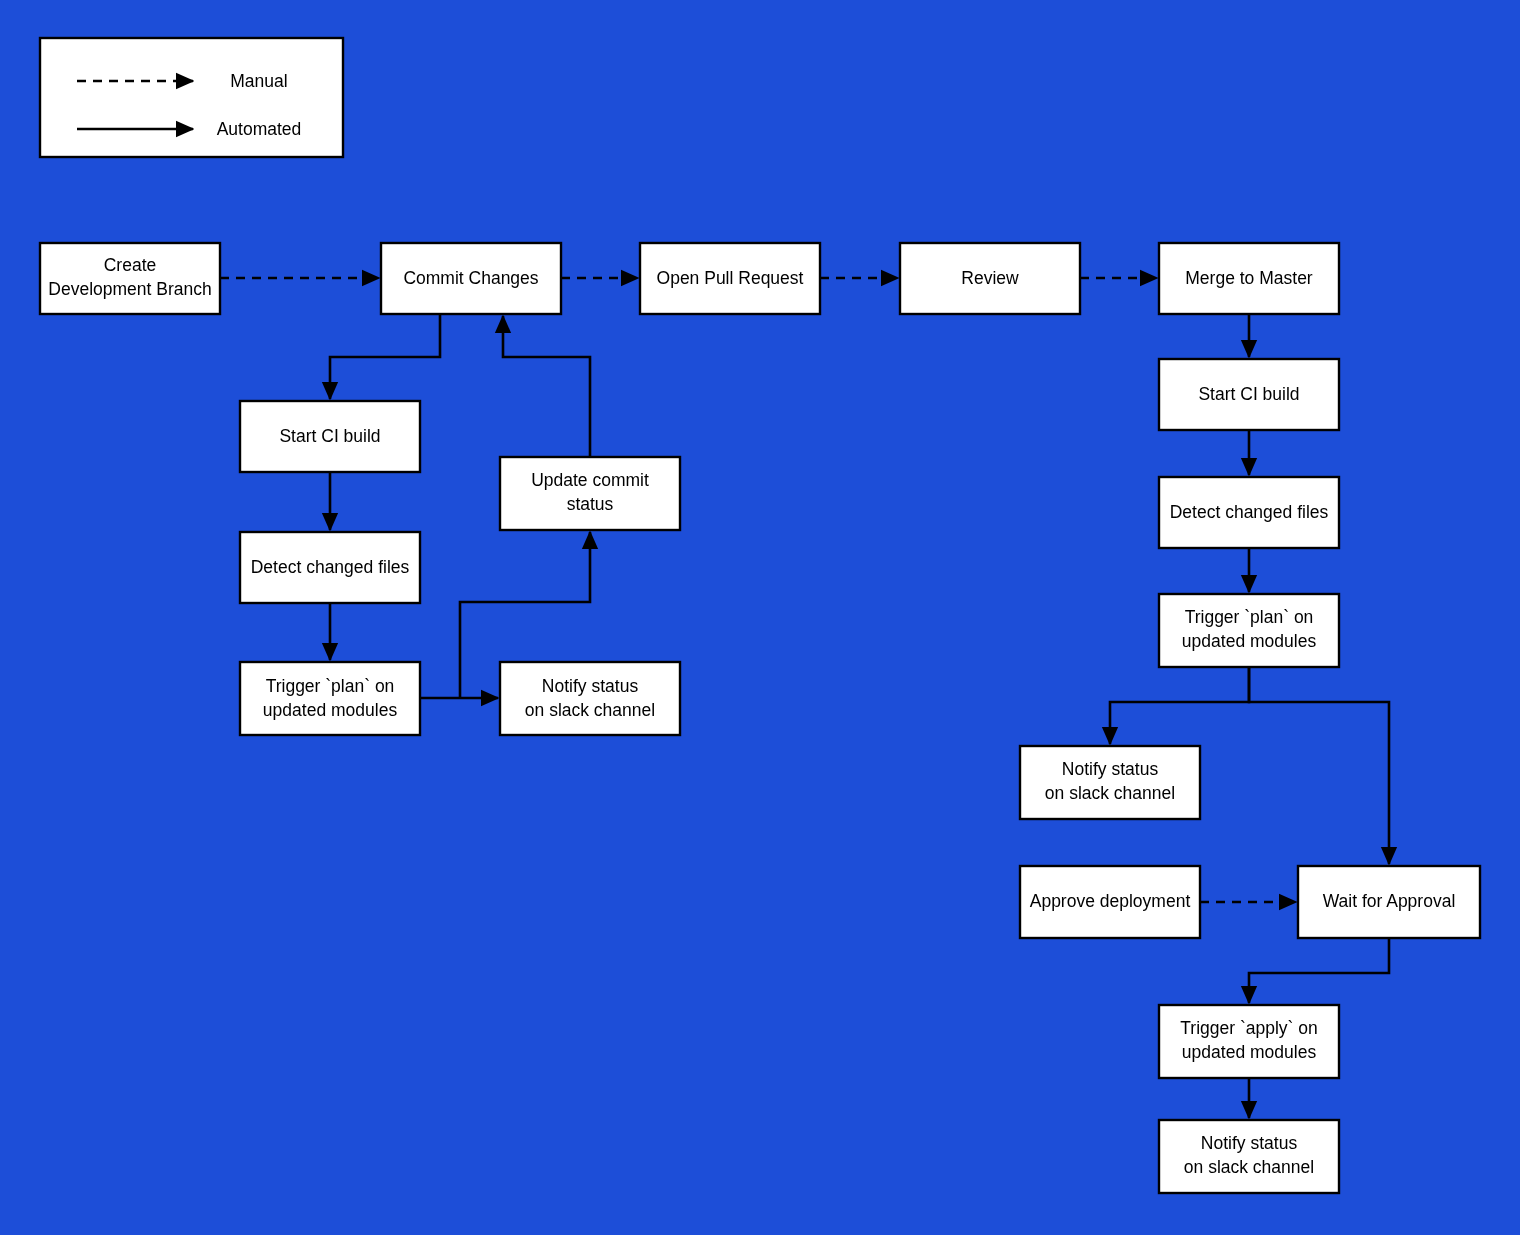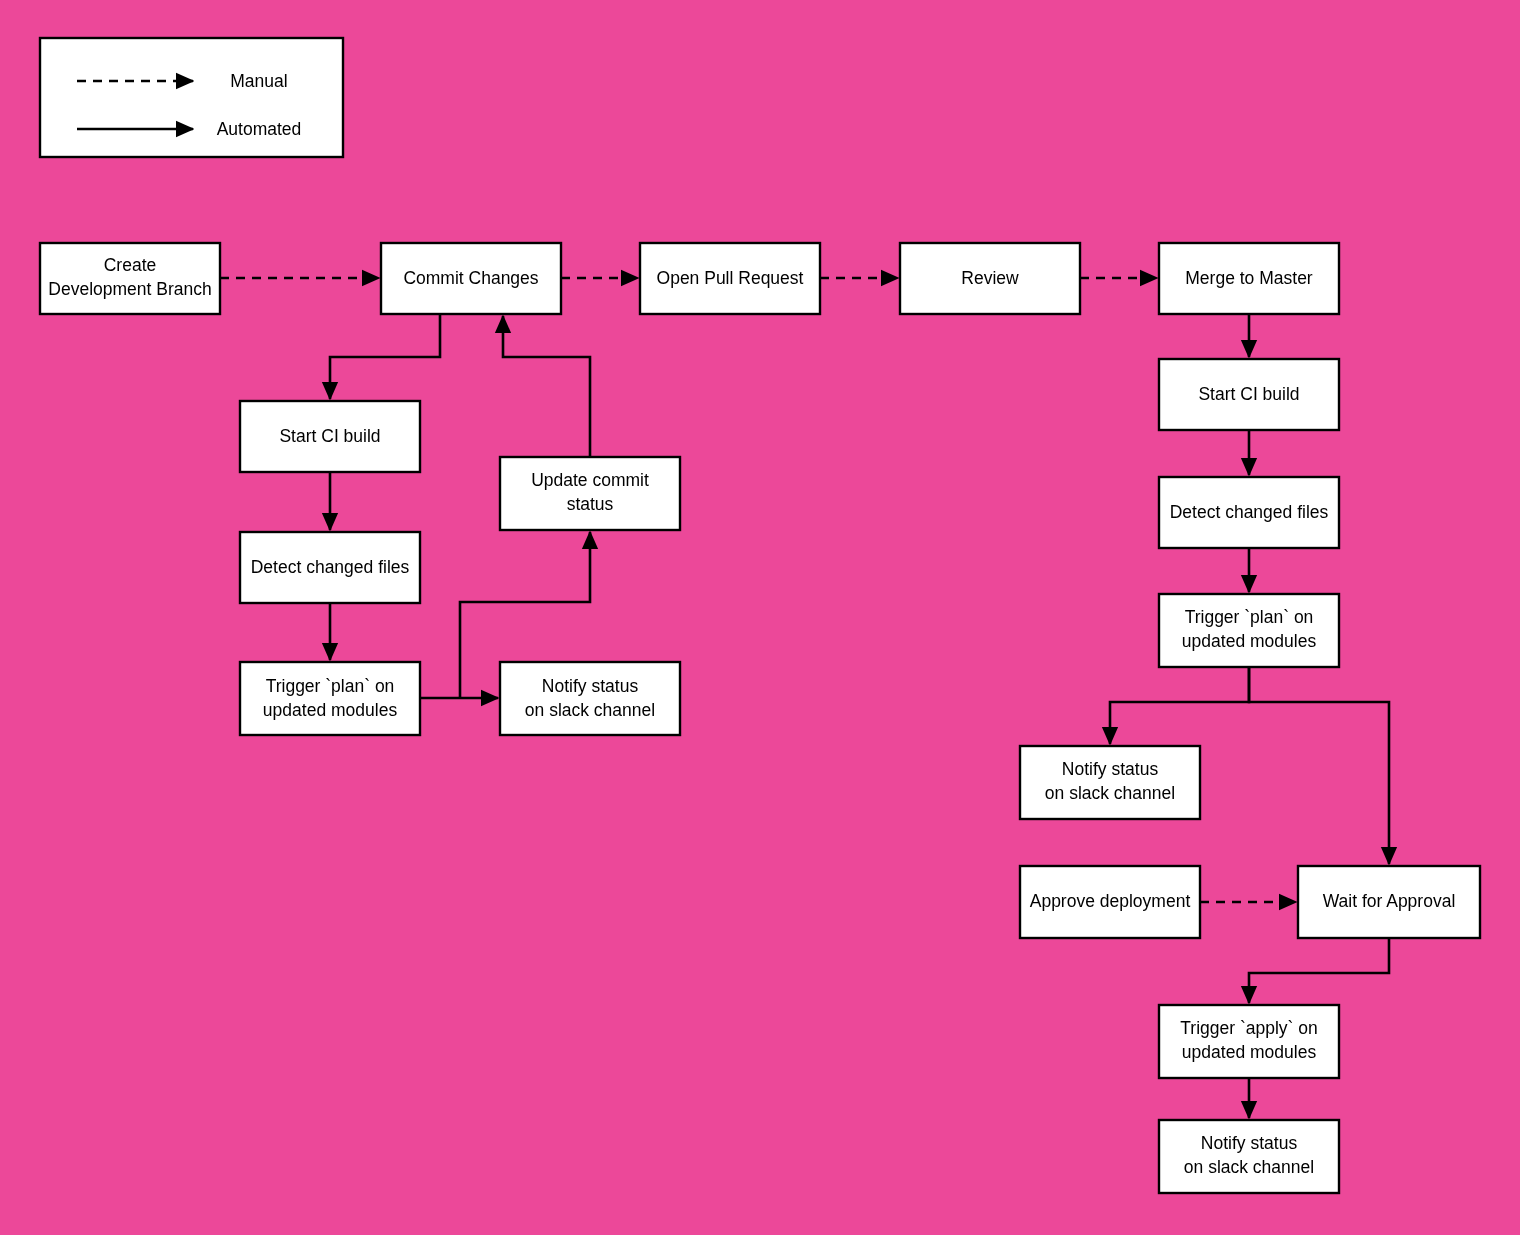--- a/index.html
+++ b/index.html
@@ -4,21 +4,21 @@
 <style>
   html, body {
     margin: 0;
     padding: 0;
     background: #ffffff;
   }
   #canvas-wrap {
     position: relative;
     width: 1520px;
     height: 1235px;
-    background: #ec4899;
+    background: #1d4ed8;
     font-family: "Liberation Sans", sans-serif;
   }
   svg#flow {
     position: absolute;
     top: 0;
     left: 0;
     width: 1520px;
     height: 1235px;
     display: block;
   }

